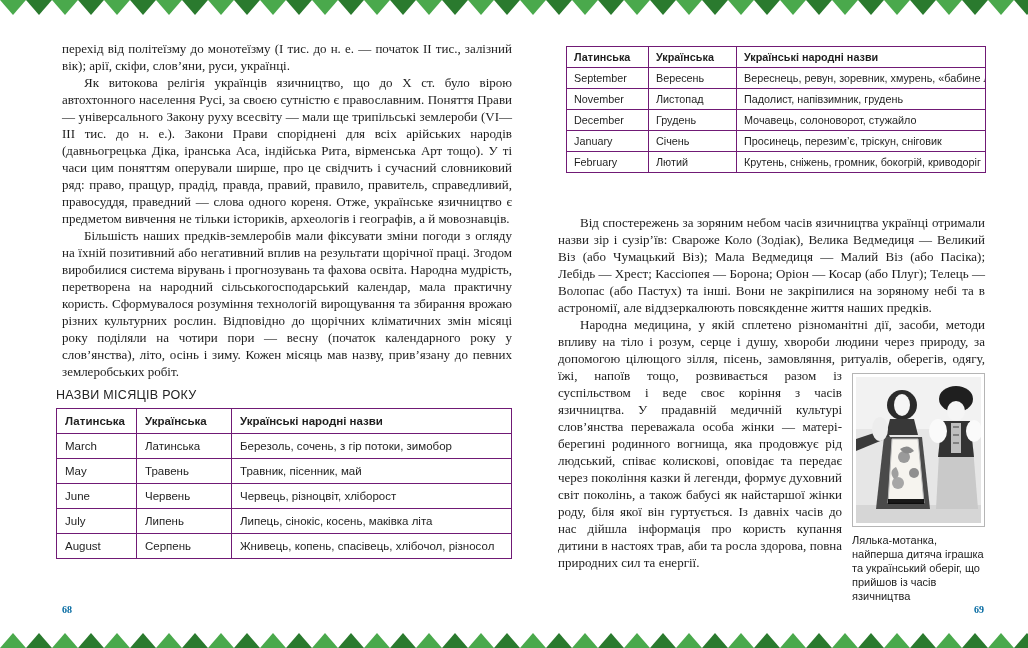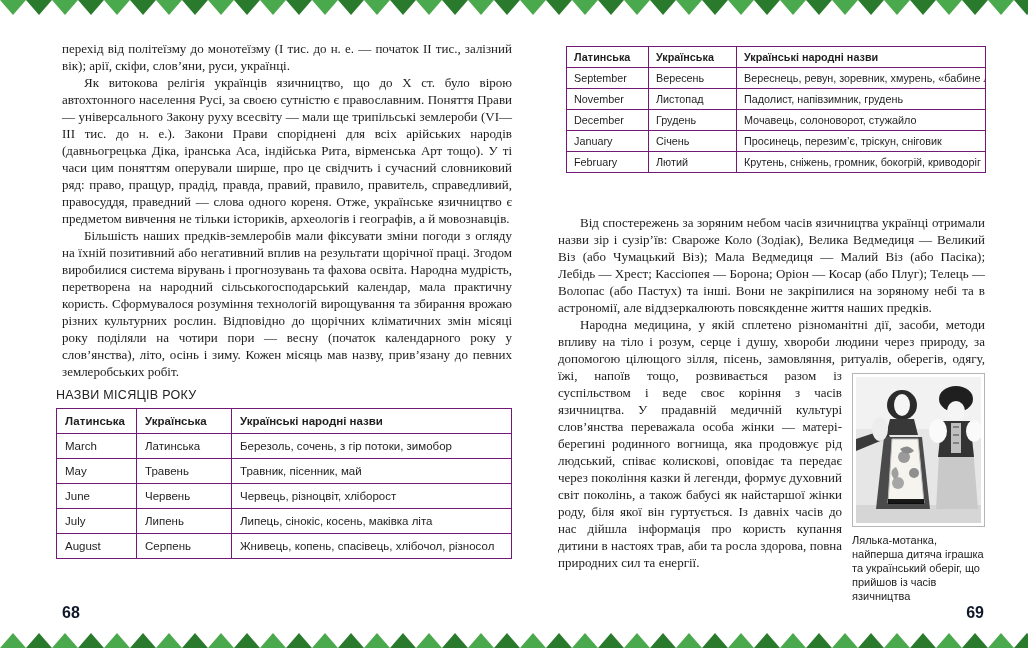--- a/index.html
+++ b/index.html
@@ -54,22 +54,22 @@
 
   .table-title{
     position:absolute;left:56px;top:388px;width:456px;
     text-align:left;
     font-family:"Liberation Sans", sans-serif;
     font-size:12.5px;font-weight:500;letter-spacing:.3px;color:#222;
   }
 
   .page-num{
     position:absolute;top:604px;
-    font-family:Liberation Sans, sans-serif;
-    font-size:16px;font-weight:bold;color:#0f172a;
+    font-family:Liberation Serif, serif;
+    font-size:10px;font-weight:bold;color:#0369a1;
   }
   .page-num.left{left:62px;}
   .page-num.right{right:44px;text-align:right;}
 
   
   .float-spacer{float:right;width:0;height:57px;}
   .doll-figure{
     float:right;clear:right;
     width:133px;margin:0 0 4px 10px;
   }

